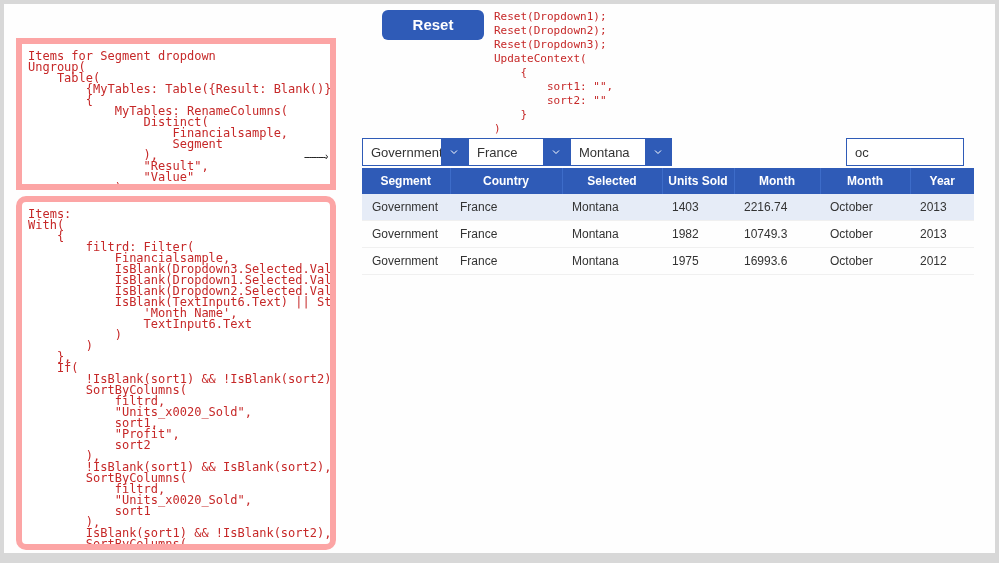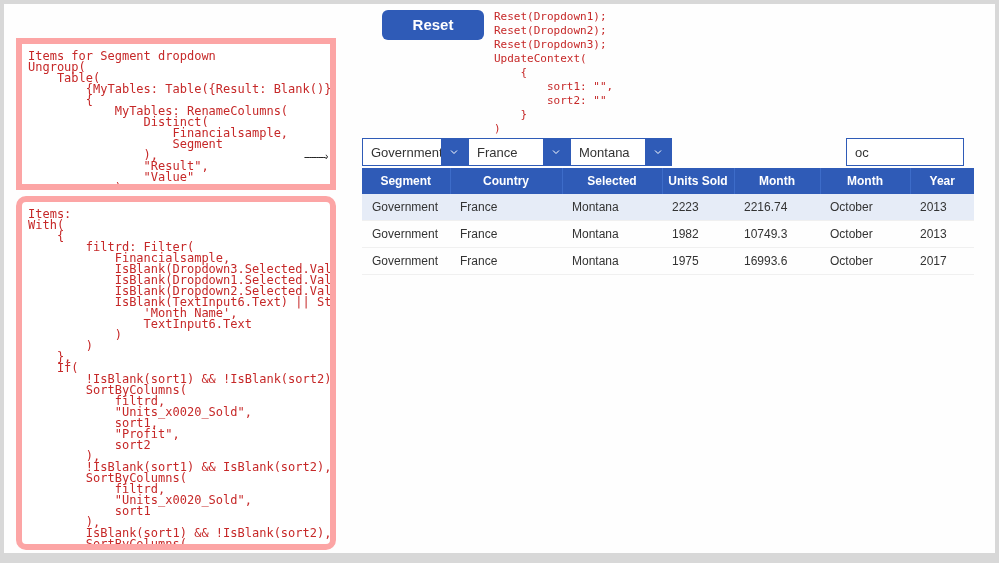--- a/index.html
+++ b/index.html
@@ -251,39 +251,39 @@
         <th class="col-profit">Month</th>
         <th class="col-month">Month</th>
         <th class="col-year">Year</th>
       </tr>
     </thead>
     <tbody>
       <tr>
         <td>Government</td>
         <td>France</td>
         <td>Montana</td>
-        <td>2223</td>
+        <td>1403</td>
         <td>2216.74</td>
         <td>October</td>
         <td>2013</td>
       </tr>
       <tr>
         <td>Government</td>
         <td>France</td>
         <td>Montana</td>
         <td>1982</td>
         <td>10749.3</td>
         <td>October</td>
         <td>2013</td>
       </tr>
       <tr>
         <td>Government</td>
         <td>France</td>
         <td>Montana</td>
         <td>1975</td>
         <td>16993.6</td>
         <td>October</td>
-        <td>2017</td>
+        <td>2012</td>
       </tr>
     </tbody>
   </table>
 
 </div>
 
 </body></html>

